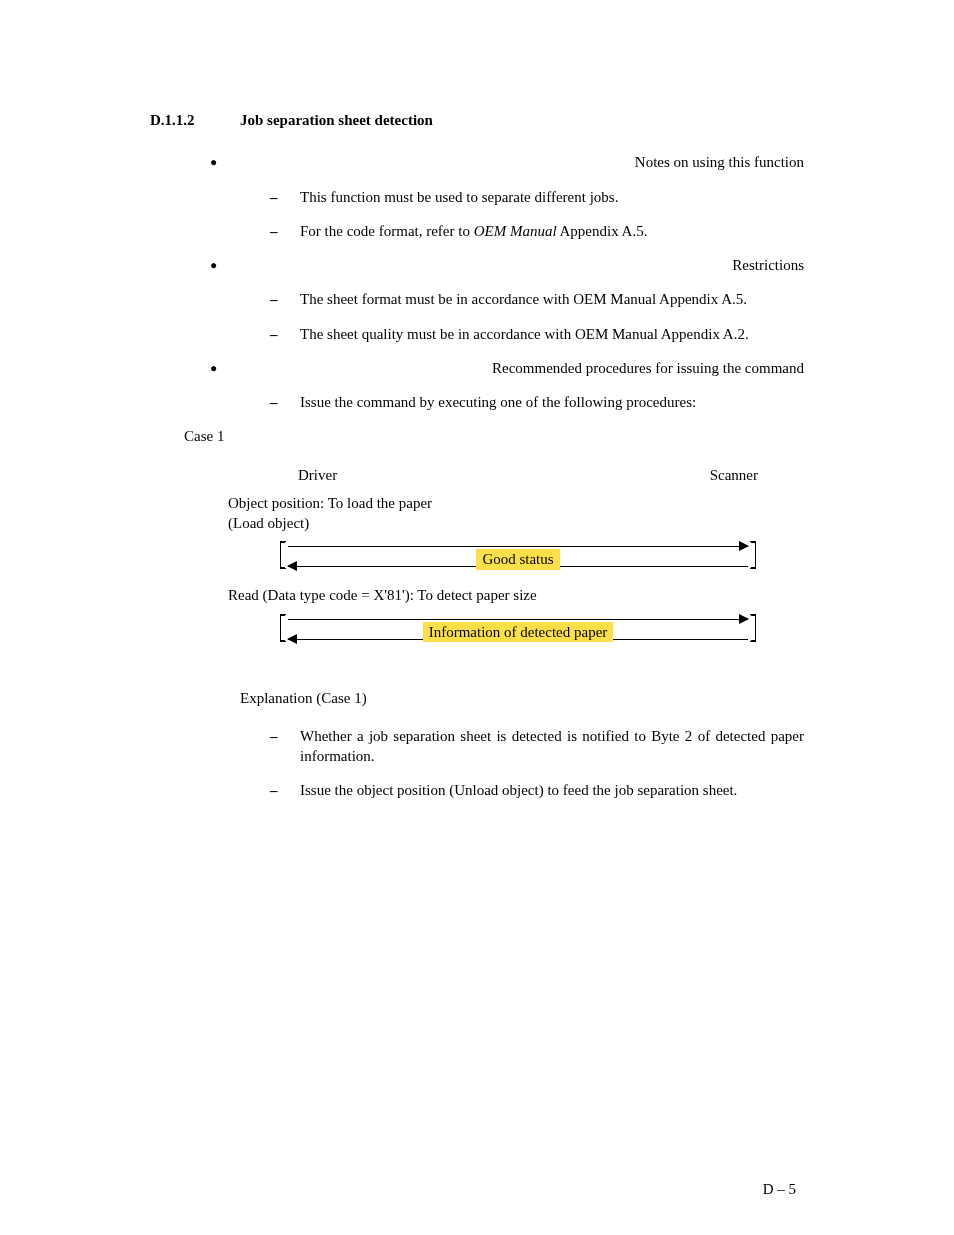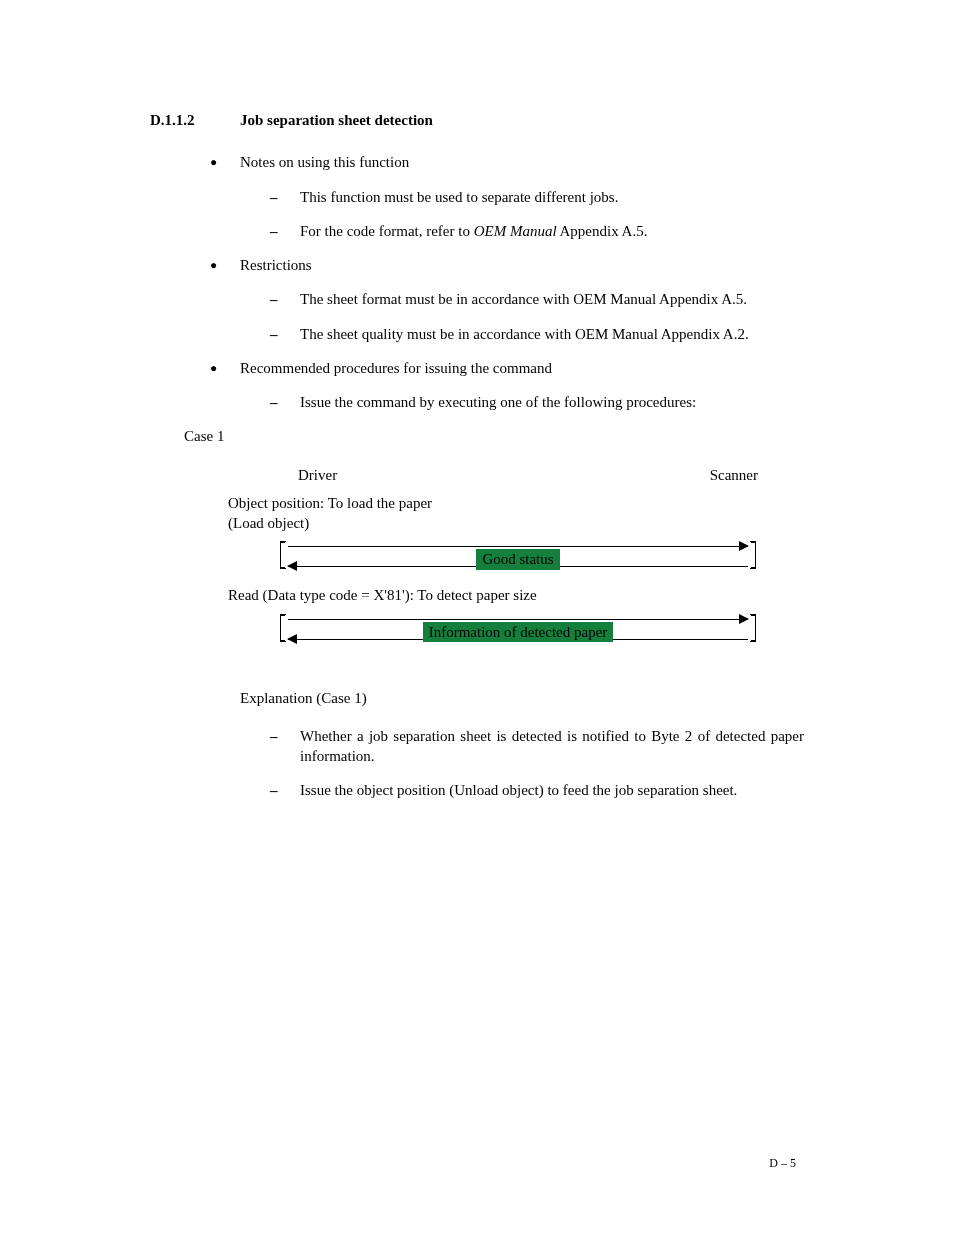--- a/index.html
+++ b/index.html
@@ -28,21 +28,21 @@
   .l1 {
     margin-left: 60px;
     margin-bottom: 14px;
     display: flex;
   }
   .l1 .bullet {
     width: 30px; flex: 0 0 30px;
     font-size: 12px;
     line-height: 20px;
   }
-  .l1 .txt { flex: 1; }
+  .l1 .txt { flex: 1; text-align: right; }
   .l2 {
     margin-left: 120px;
     margin-bottom: 14px;
     display: flex;
   }
   .l2 .dash {
     width: 30px; flex: 0 0 30px;
     font-weight: bold;
   }
   .l2 .txt { flex: 1; }
@@ -96,21 +96,21 @@
     width: 0; height: 0;
     border-right: 10px solid #000;
     border-top: 5px solid transparent;
     border-bottom: 5px solid transparent;
   }
   .arrow .label {
     position: absolute;
     top: -8px;
     left: 0; right: 0;
     text-align: center;
-    background: #15803d;
+    background: #fde047;
     padding: 0 6px;
     margin: 0 auto;
     width: fit-content;
   }
   .group {
     position: relative;
     padding: 0 0;
   }
   
   .bracket {
@@ -133,23 +133,23 @@
   .bracket.right .t{ right:0; top:0;}
   .bracket.right .b{ right:0; bottom:0;}
 
   .expl {
     margin-left: 90px;
     margin-top: 42px;
     margin-bottom: 18px;
   }
   .footer {
     position: absolute;
-    bottom: 64px;
+    bottom: 36px;
     right: 158px;
-    font-size: 12px;
+    font-size: 15px;
   }
 </style>
 </head>
 <body>
 
 <div class="page">
 
   <div class="sec-head">
     <div class="sec-num">D.1.1.2</div>
     <div class="sec-title">Job separation sheet detection</div>

